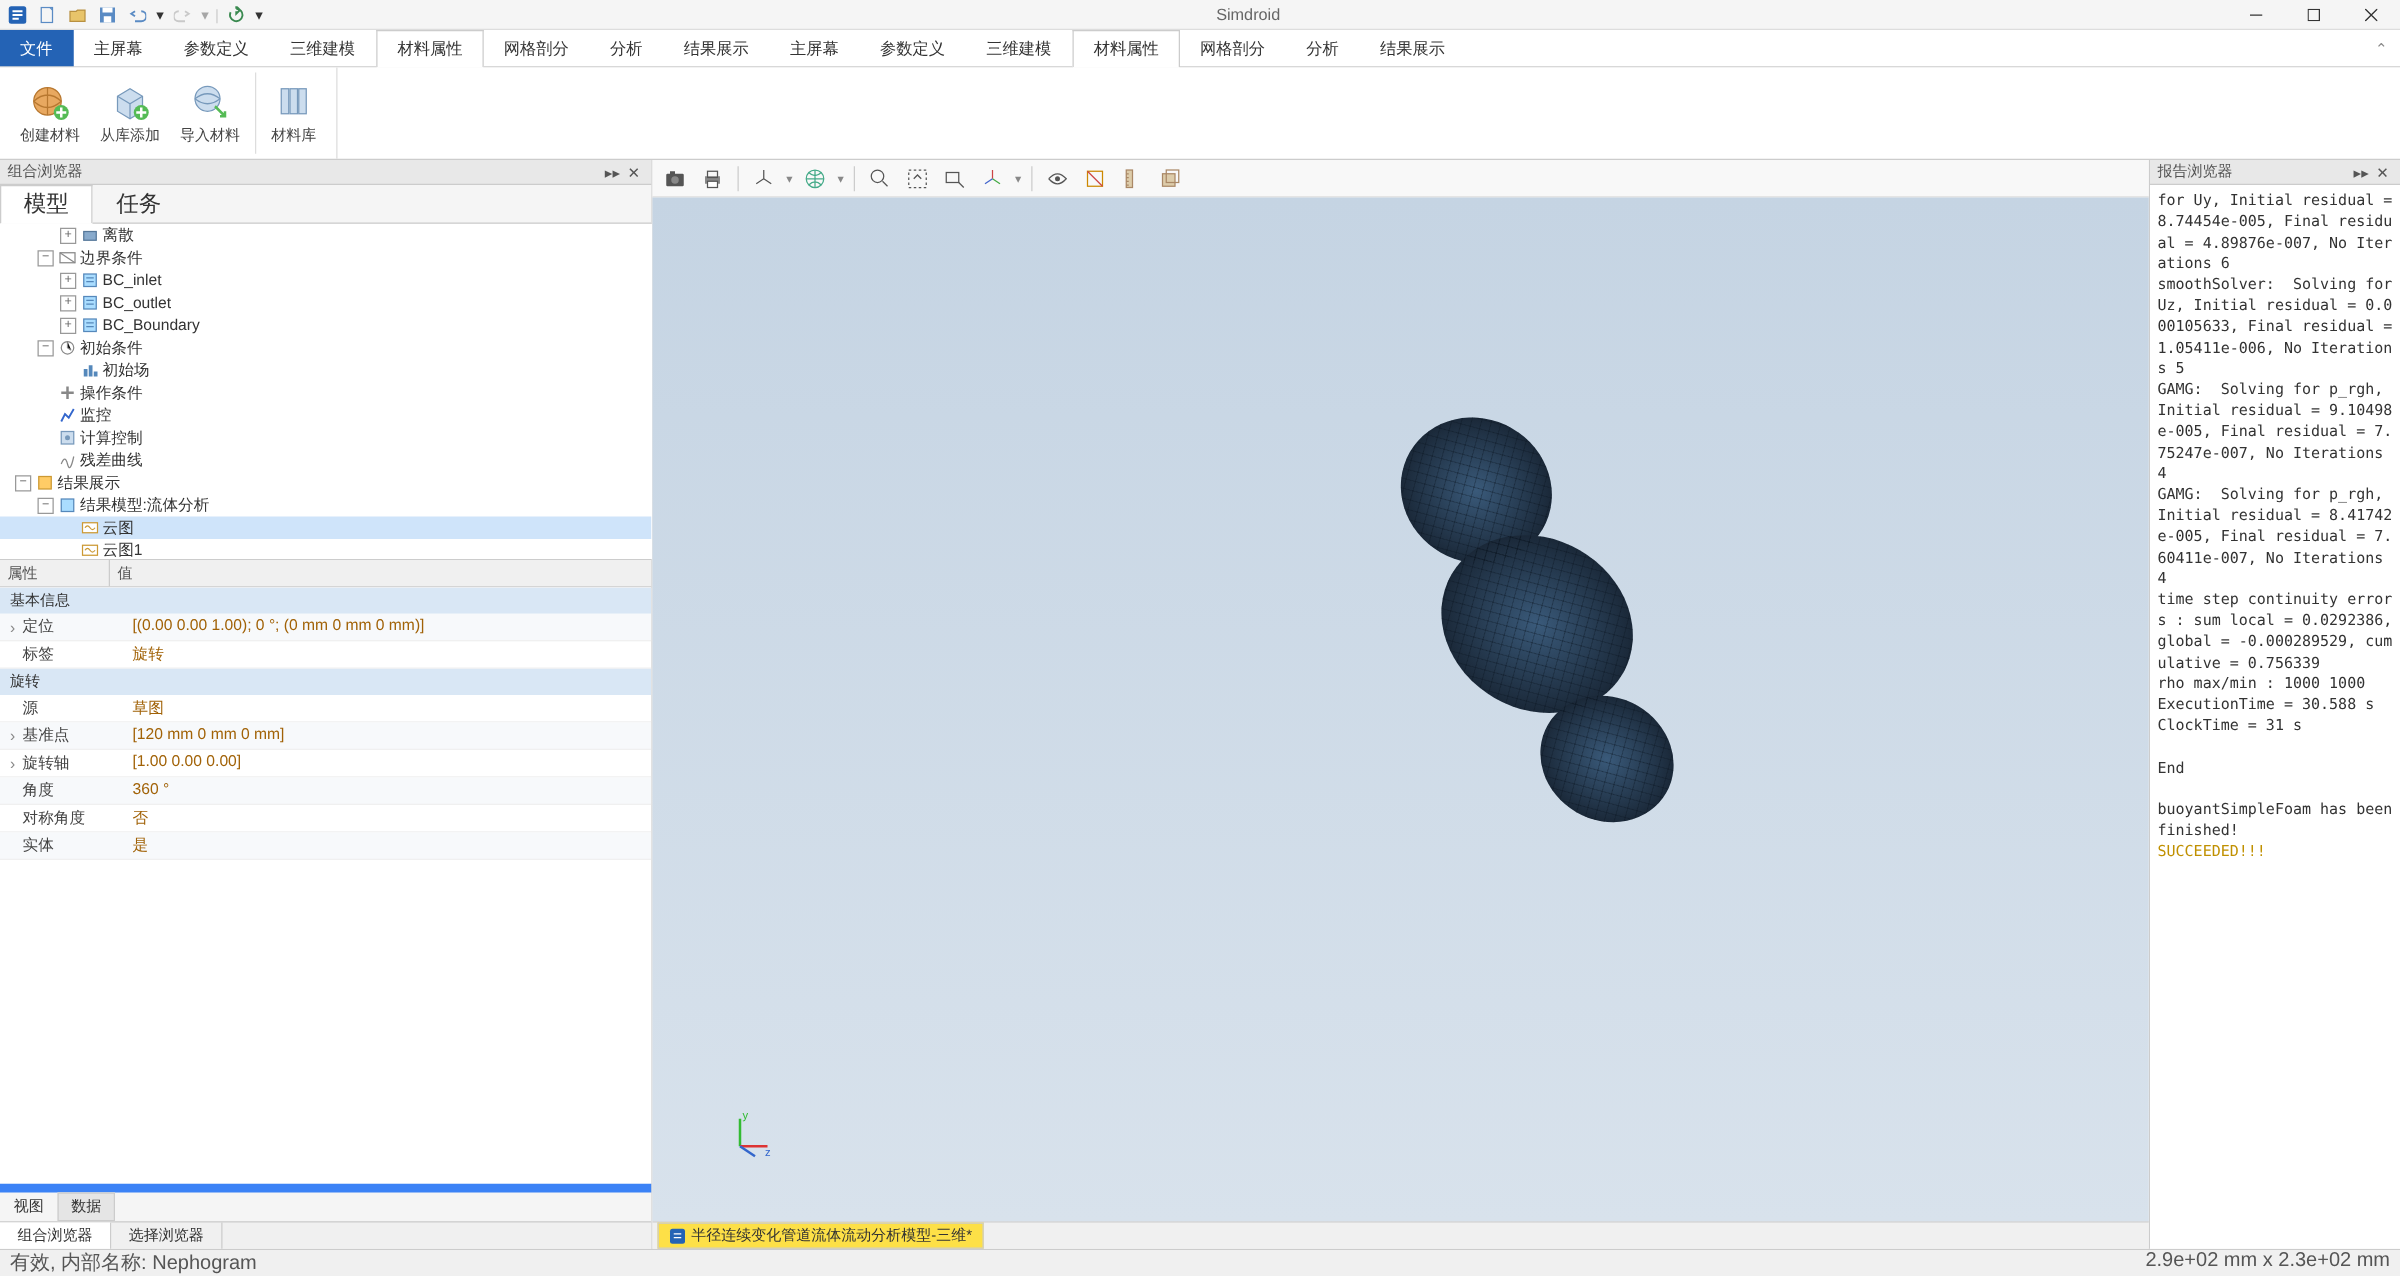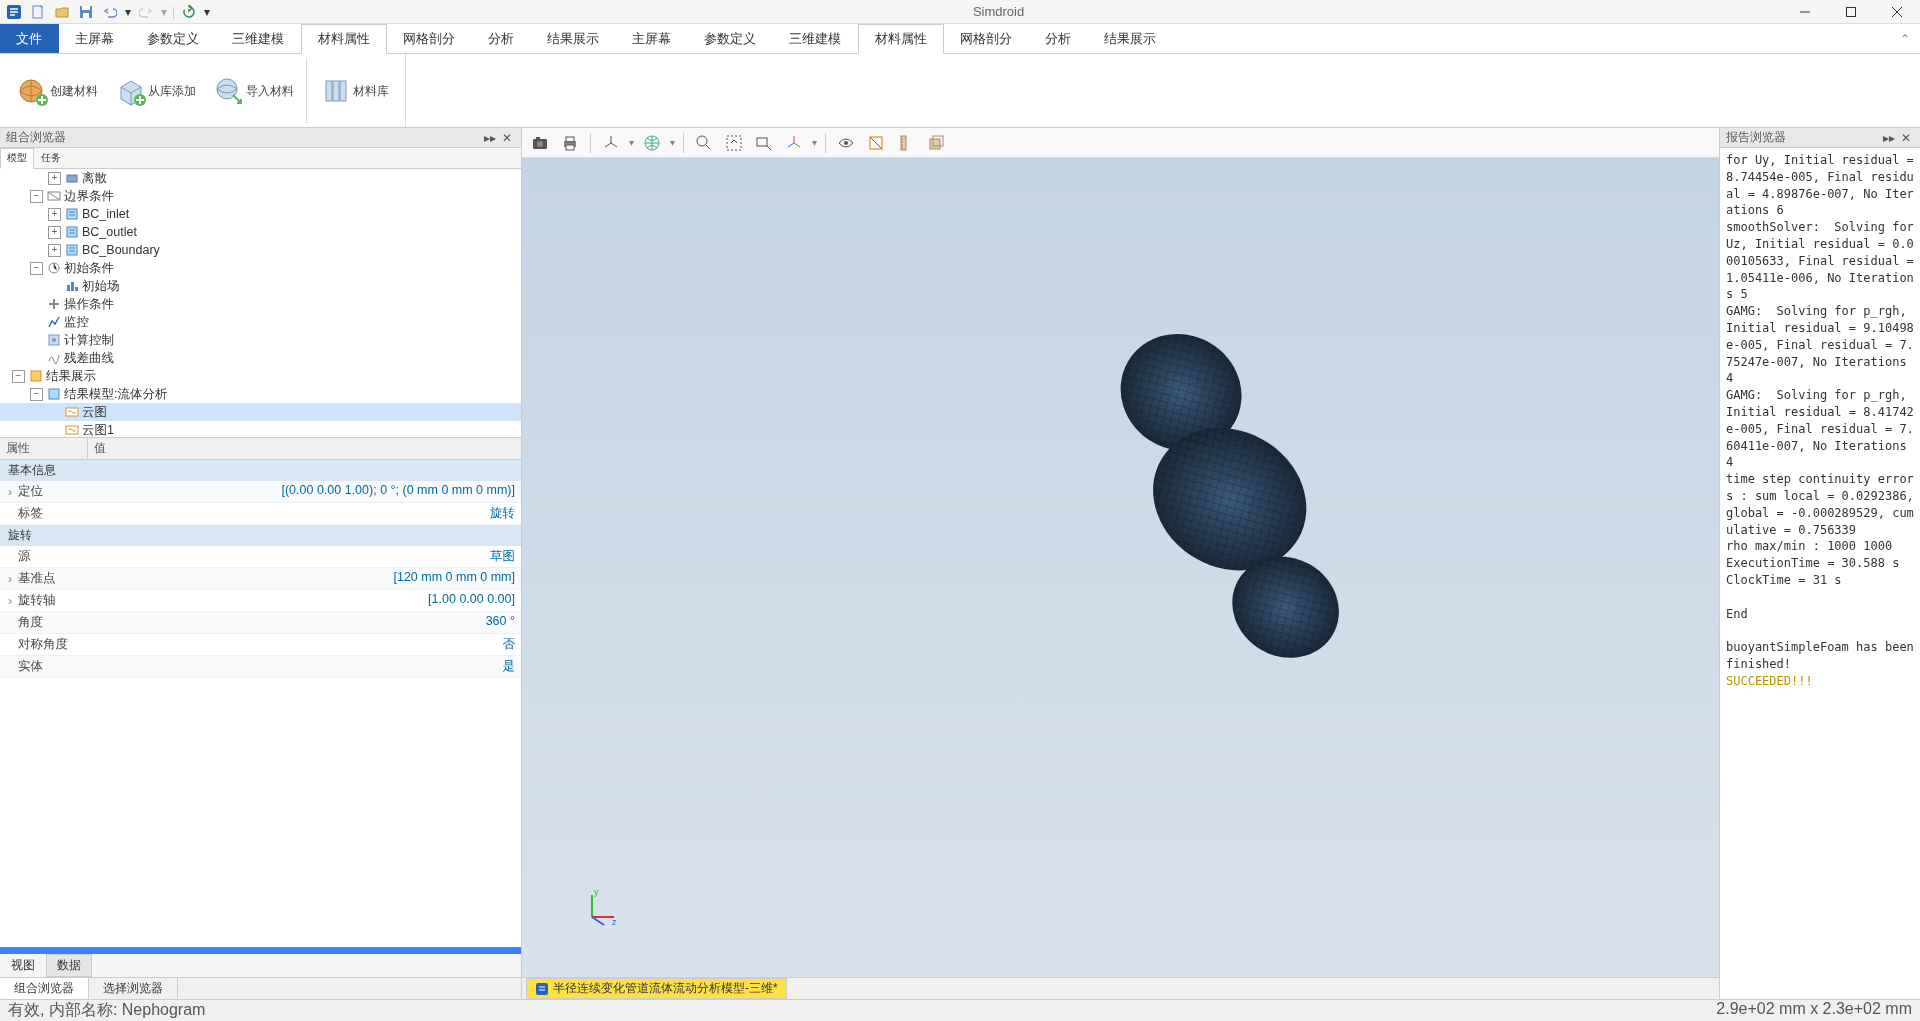--- a/index.html
+++ b/index.html
@@ -16,55 +16,55 @@
 
 .menu-bar { height: 30px; display: flex; align-items: stretch; background: #fff; border-bottom: 1px solid #ccc; }
 .menu-tab { padding: 0 16px; display: flex; align-items: center; font-size: 13px; cursor: pointer; border-right: 1px solid transparent; }
 .menu-tab.file { background: #2463b5; color: #fff; }
 .menu-tab.active { border: 1px solid #ccc; border-bottom: 1px solid #fff; margin-bottom: -1px; background: #fff; }
 .menu-expand { margin-left: auto; padding: 0 10px; display:flex; align-items:center; cursor:pointer; color:#888; }
 
 
 .ribbon { height: 74px; background: #fff; border-bottom: 1px solid #ccc; display: flex; }
 .ribbon-group { display: flex; padding: 4px 8px; border-right: 1px solid #ddd; }
-.ribbon-btn { display: flex; flex-direction: row; align-items: center; justify-content: center; padding: 2px 8px; cursor: pointer; }
+.ribbon-btn { display: flex; flex-direction: column; align-items: center; justify-content: center; padding: 2px 8px; cursor: pointer; }
 .ribbon-icon { width: 34px; height: 34px; display:flex; align-items:center; justify-content:center; }
 .ribbon-label { font-size: 12px; margin-top: 2px; color:#444; }
 
 
 .main { display: flex; height: calc(1021px - 24px - 30px - 74px - 22px); }
 .left-pane { width: 522px; display: flex; flex-direction: column; border-right: 1px solid #ccc; }
 .pane-header { background: #e8e8e8; height: 20px; display: flex; align-items: center; padding: 0 6px; font-size: 12px; border-bottom: 1px solid #ccc; color:#555; }
 .pane-header .spacer { flex:1; }
 .pane-header .ico { cursor:pointer; padding:0 3px; }
 
 
 .tree-tabs { display: flex; border-bottom: 1px solid #ccc; background:#f5f5f5; }
-.tree-tab { padding: 2px 6px; font-size: 10px; cursor: pointer; border:1px solid transparent; }
+.tree-tab { padding: 2px 18px; font-size: 18px; cursor: pointer; border:1px solid transparent; }
 .tree-tab.active { background: #fff; border: 1px solid #ccc; border-bottom:1px solid #fff; margin-bottom:-1px; }
 
 
 .tree { flex: 0 0 auto; height: 268px; overflow-y: auto; background: #fff; font-size: 12.5px; }
 .tree-row { display: flex; align-items: center; height: 18px; padding-left: 4px; cursor: pointer; white-space: nowrap; }
 .tree-row.selected { background: #cfe4fa; }
 .tg { width: 13px; height:13px; border:1px solid #999; display:inline-flex; align-items:center; justify-content:center; font-size:10px; line-height:1; color:#666; margin-right:3px; background:#fff; flex-shrink:0; }
 .tg-blank { width:13px; height:13px; margin-right:3px; display:inline-block; flex-shrink:0;}
 .ticon { width:15px; height:15px; display:inline-flex; align-items:center; justify-content:center; margin-right:3px; flex-shrink:0;}
 
 
 .props-header { display: flex; background: #f0f0f0; border-top:1px solid #ccc; border-bottom:1px solid #ccc; }
 .props-header > div { padding: 2px 6px; font-size:12px; color:#555; }
 .props-header > div:first-child { width: 88px; border-right:1px solid #ccc; }
 .props { flex:1; overflow-y:auto; background:#fff; font-size:12.5px; }
 .prop-section { background: #d9e7f5; padding: 2px 8px; font-size:12px; }
 .prop-row { display: flex; border-bottom:1px solid #f0f0f0; }
 .prop-row:nth-child(even) { background:#f7f9fb; }
 .prop-key { width: 100px; padding: 2px 8px; color:#444; display:flex; align-items:center; }
 .prop-key .exp { width:10px; display:inline-block; color:#888; }
-.prop-val { flex:1; padding: 2px 6px; color:#0369a1;text-align:right; }
+.prop-val { flex:1; padding: 2px 6px; color:#a16207; }
 
 
 .left-bottom-tabs { display:flex; border-top:7px solid #3b82f6; background:#f5f5f5; }
 .lbt { padding:2px 10px; font-size:12px; cursor:pointer; border:1px solid transparent; }
 .lbt.active { background:#e5e5e5; border:1px solid #ccc; }
 .left-bottom-tabs2 { display:flex; border-top:1px solid #ccc; background:#f0f0f0; }
 .lbt2 { padding:2px 14px; font-size:12px; cursor:pointer; border-right:1px solid #ccc; }
 .lbt2.active { background:#fff; }
 
 

